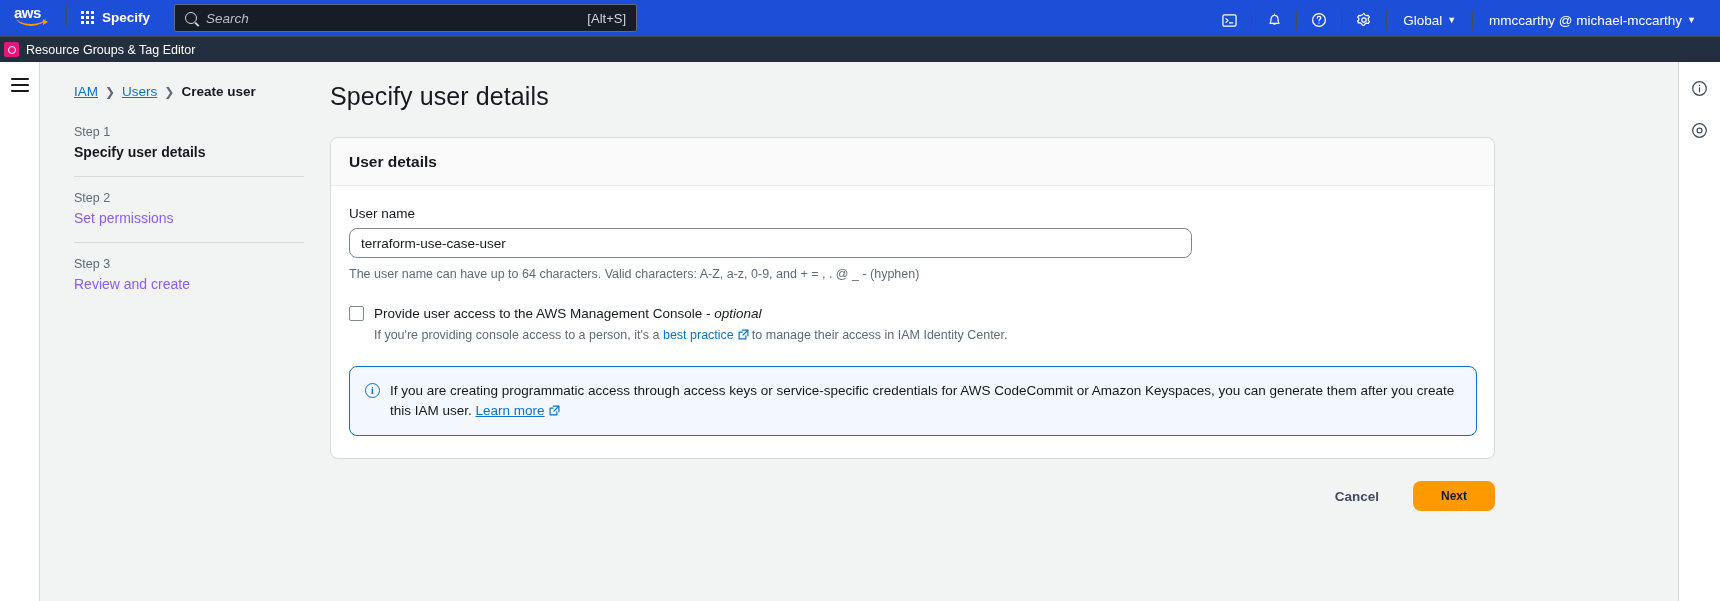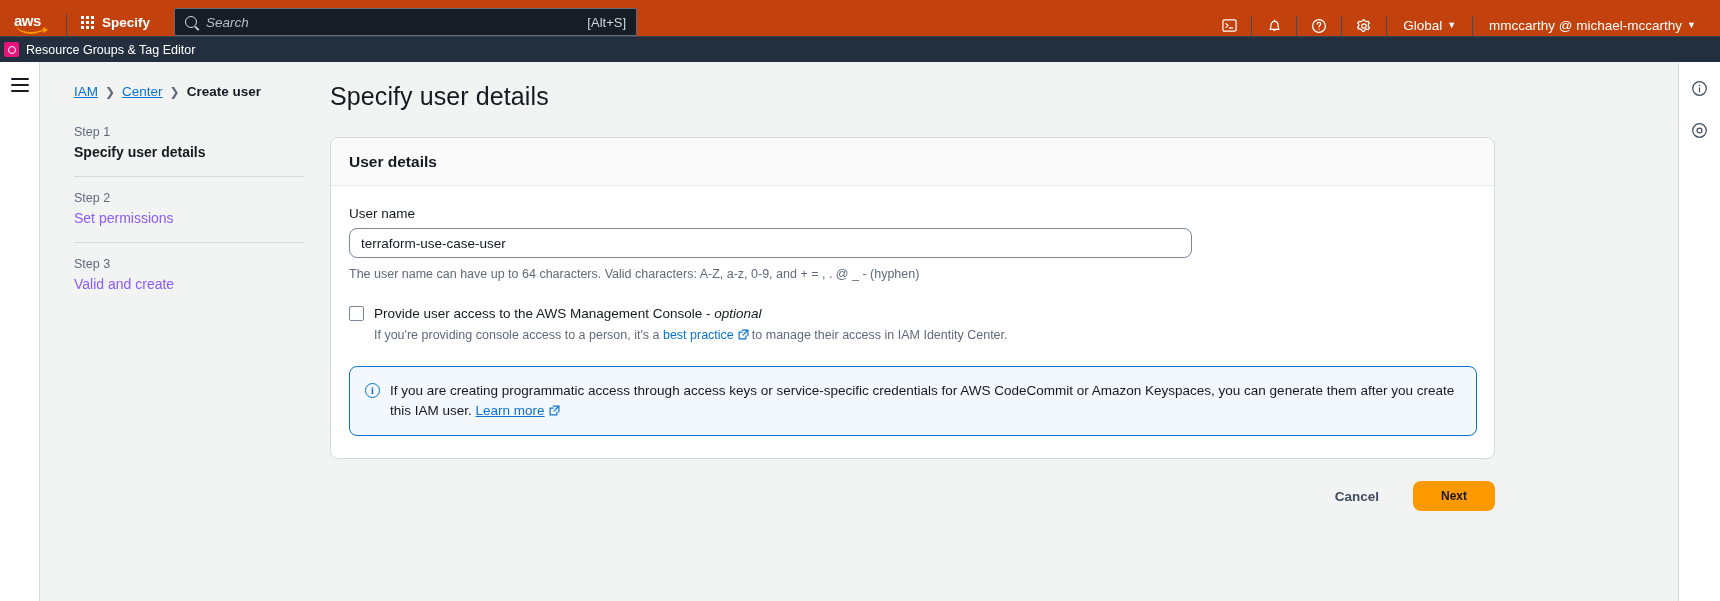--- a/index.html
+++ b/index.html
@@ -8,24 +8,24 @@
     width: 1720px;
     height: 601px;
     overflow: hidden;
     font-family: "Liberation Sans", sans-serif;
     background: #ffffff;
   }
 
   
   .topnav {
     height: 36px;
-    background: #c2410c;
-    display: flex;
-    align-items: flex-end;
-    padding: 15px 12px 0 14px;
+    background: #1d4ed8;
+    display: flex;
+    align-items: flex-start;
+    padding: 4px 12px 0 14px;
     position: relative;
   }
   .aws-logo {
     width: 38px; height: 24px;
     position: relative;
     margin-right: 10px;
     flex: none;
     cursor: pointer;
   }
   .aws-logo .aws-text {
@@ -488,36 +488,36 @@
       <i></i>
         <i></i>
         <i></i>
     </div>
   </div>
 
   <div class="wizard-col">
     <div class="breadcrumb">
       <a>IAM</a>
       <span class="sep">❯</span>
-      <a>Center</a>
+      <a>Users</a>
       <span class="sep">❯</span>
       <span class="current">Create user</span>
     </div>
 
     <div class="step-block active">
       <div class="step-num">Step 1</div>
       <div class="step-name">Specify user details</div>
     </div>
     <div class="step-block">
       <div class="step-num">Step 2</div>
       <div class="step-name">Set permissions</div>
     </div>
     <div class="step-block">
       <div class="step-num">Step 3</div>
-      <div class="step-name">Valid and create</div>
+      <div class="step-name">Review and create</div>
     </div>
   </div>
 
   <div class="main-col">
     <div class="main-inner">
       <h1 class="page-title">Specify user details</h1>
 
       <div class="card">
         <div class="card-header">
           <h2>User details</h2>

